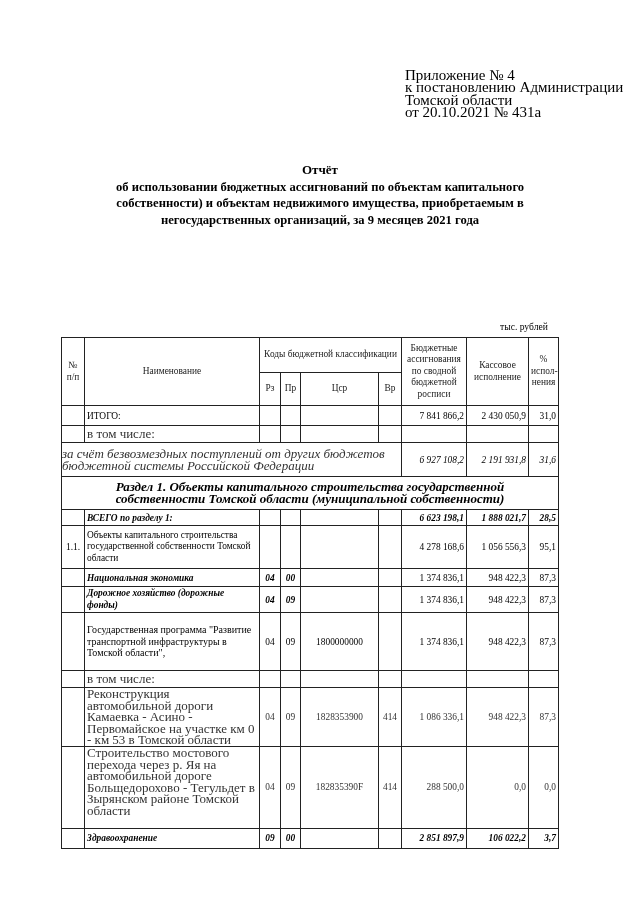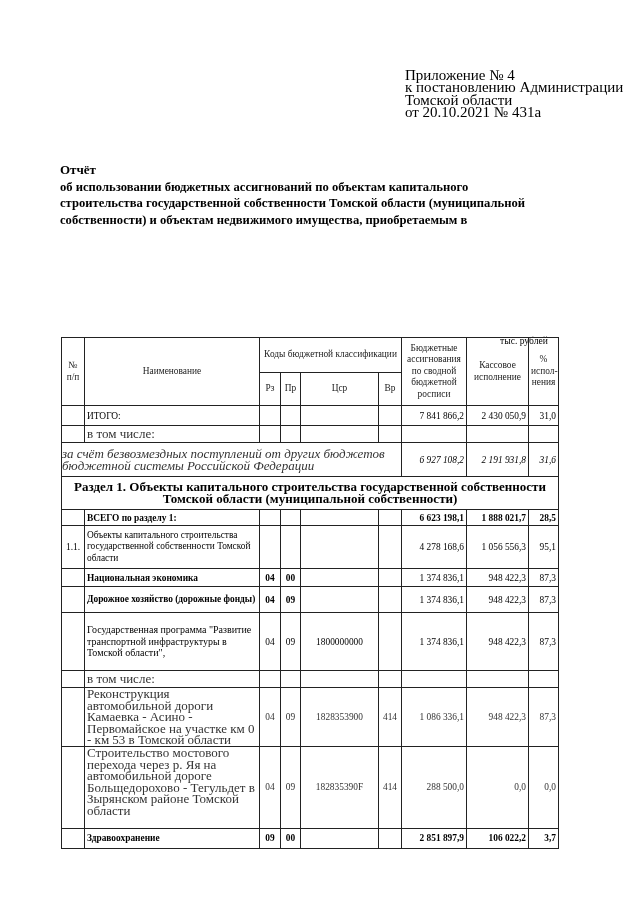--- a/index.html
+++ b/index.html
@@ -1,52 +1,52 @@
 <!DOCTYPE html>
 <html><head>
 <meta charset="utf-8">
 <style>
   html, body { margin: 0; padding: 0; background: #ffffff; }
   body { width: 640px; height: 905px; position: relative; overflow: hidden;
          font-family: "Liberation Serif", "DejaVu Serif", serif; color: #000; }
   .appendix { position: absolute; left: 405px; top: 69px; font-size: 15px; line-height: 12.4px; }
   .appendix div { white-space: nowrap; }
-  .title { position: absolute; left: 60px; top: 162px; width: 520px; text-align: left;
+  .title { position: absolute; left: 60px; top: 162px; width: 520px; text-align: center;
            font-weight: bold; font-size: 12.6px; line-height: 16.6px; }
   .title .main { font-size: 13px; }
-  .units { position: absolute; left: 500px; top: 321px; font-size: 9.6px; white-space: nowrap; margin-top: 14px; }
+  .units { position: absolute; left: 500px; top: 321px; font-size: 9.6px; white-space: nowrap; }
   table.report { position: absolute; left: 61px; top: 337px; border-collapse: collapse;
                  table-layout: fixed; width: 497px; font-size: 9.4px; }
   table.report td, table.report th { border: 1px solid #222; padding: 0 2px; vertical-align: middle; }
   table.report th { font-weight: normal; text-align: center; line-height: 11.5px; color: #222; }
   .c { text-align: center; }
   .r { text-align: right; }
   .b { font-weight: normal; }
   .i { font-style: italic; }
-  .bi { font-weight: bold; }
+  .bi { font-weight: bold; font-style: italic; }
   .small { font-size: 13px; margin-left: 12px; }
   .lh { line-height: 11.6px; }
   .light { color: #333; }
   .thick-top td { border-top: 2px solid #999; }
 </style>
 </head>
 <body>
 
 <div class="appendix">
   <div>Приложение № 4</div>
   <div>к постановлению Администрации</div>
   <div>Томской области</div>
   <div>от  20.10.2021   № 431а</div>
 </div>
 
 <div class="title">
   <div class="main">Отчёт</div>
   <div>об использовании бюджетных ассигнований по объектам капитального</div>
-  <div>строительства государственной собственности Томской области (муниципальной</div>
   <div>собственности) и объектам недвижимого имущества, приобретаемым в</div>
+  <div>негосударственных организаций, за 9  месяцев 2021 года</div>
 </div>
 
 <div class="units">тыс. рублей</div>
 
 <table class="report">
   <colgroup>
     <col style="width:23px">
     <col style="width:175px">
     <col style="width:21px">
     <col style="width:20px">

